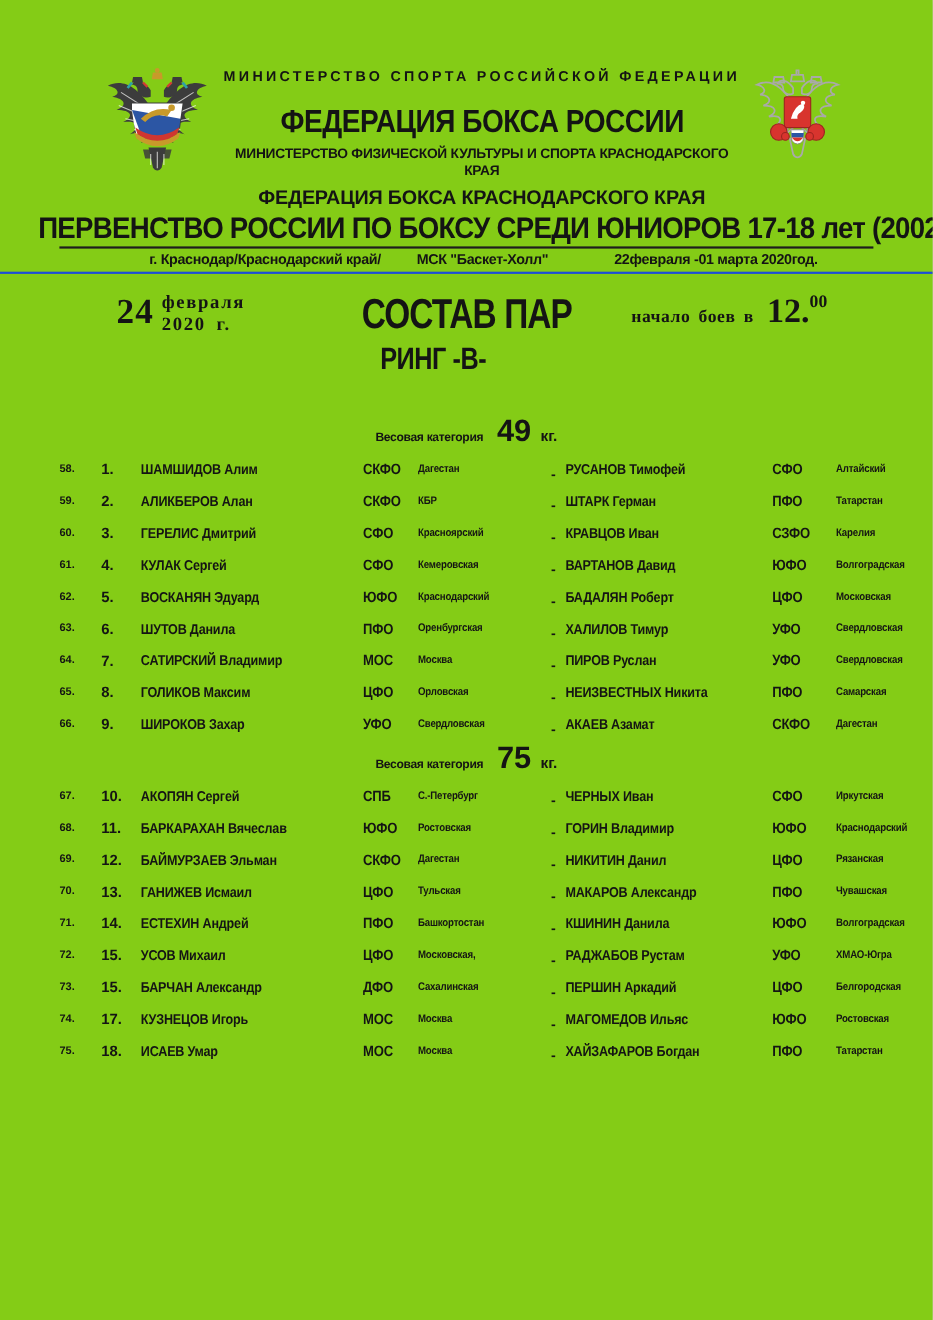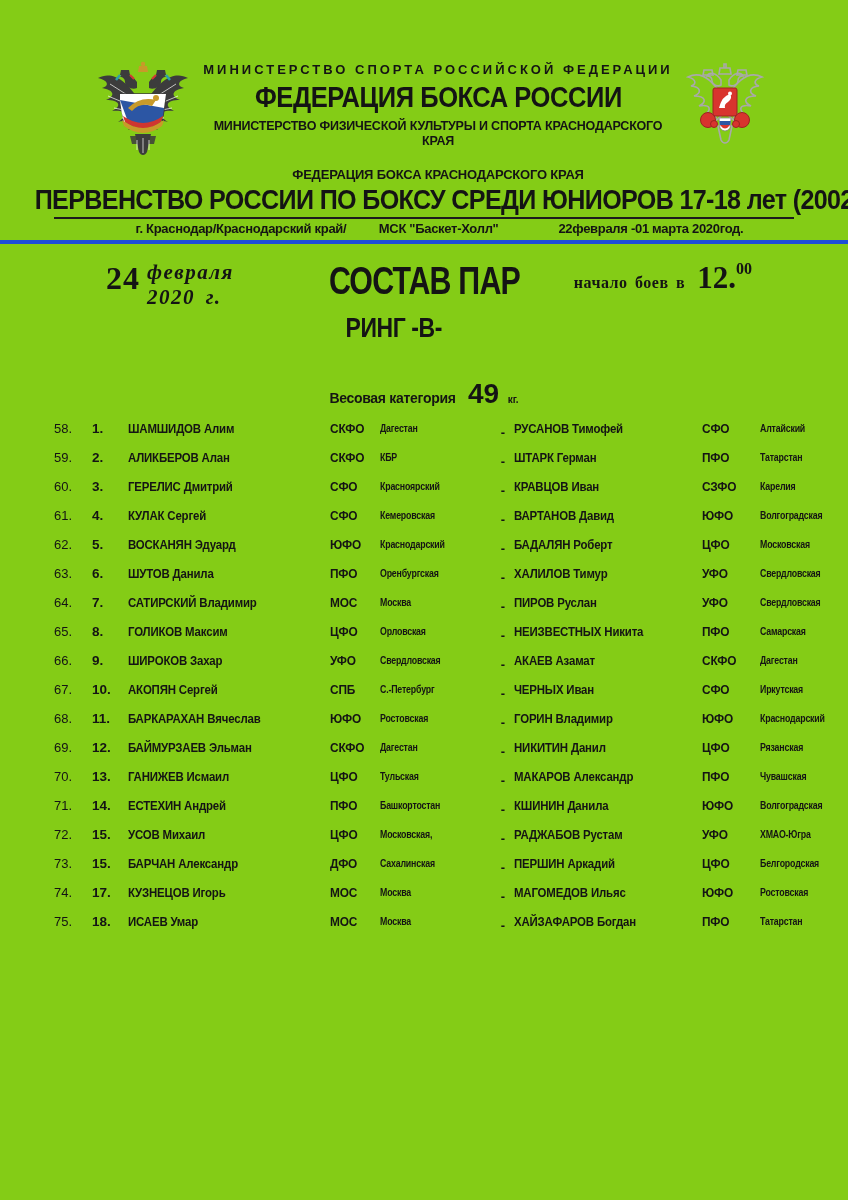--- a/index.html
+++ b/index.html
@@ -7,68 +7,68 @@
     width:848px;height:1200px;margin:0 auto;background:#84cc16;
     color:#141414;position:relative;overflow:hidden;
     font-family:"Liberation Sans",sans-serif;
     box-shadow:0 0 6px rgba(0,0,0,.25);
   }
   
   .header-row{display:flex;align-items:flex-start;padding:56px 78px 0 90px;}
   .emblem{flex:0 0 auto;}
   .header-center{flex:1 1 auto;text-align:center;padding-top:6px;line-height:1.25;}
   .org1{font-size:13px;font-weight:bold;letter-spacing:3px;white-space:nowrap;}
-  .org2{font-size:29px;font-weight:bold;margin-top:1px;}
+  .org2{font-size:29px;font-weight:bold;margin-top:15px;}
   .org2 .cond{display:inline-block;transform:scaleX(.88);transform-origin:center;letter-spacing:-.5px;}
   .org3{font-size:12.5px;font-weight:bold;margin-top:3px;letter-spacing:-.2px;}
-  .org4{font-size:13px;font-weight:bold;margin-top:17px;letter-spacing:-.2px;}
+  .org4{font-size:18px;font-weight:bold;margin-top:4px;letter-spacing:-.2px;}
   .main-title{
     text-align:center;margin-top:2px;font-size:27px;font-weight:bold;white-space:nowrap;
   }
   .main-title .cond{display:inline-block;transform:scaleX(.93);transform-origin:center;letter-spacing:-.7px;}
   .rule{border:0;border-top:2.5px solid #1d1d1d;margin:1px 54px 0 54px;}
   .venue-row{
     display:grid;grid-template-columns:8% 34% 20% 38%;
     padding:2px 58px 4px 58px;font-size:13px;font-weight:bold;
-    border-bottom:4px solid #1d4ed8;margin:0 0 0 0;
+    border-bottom:2px solid #1d4ed8;margin:0 0 0 0;
   }
   .venue-row span{text-align:center;white-space:nowrap;letter-spacing:-.3px;}
   
   .session-row{
     display:flex;align-items:flex-start;padding:16px 96px 0 106px;
     font-family:"Liberation Serif",serif;
   }
   .date-day{font-size:32px;font-weight:bold;letter-spacing:1px;}
-  .date-rest{font-size:21px;font-weight:bold;margin-left:7px;letter-spacing:1.5px;word-spacing:4px;font-style:italic;}
+  .date-rest{font-size:17px;font-weight:bold;margin-left:7px;letter-spacing:1.5px;word-spacing:4px;}
   .pairs-title{
     font-family:"Liberation Sans",sans-serif;font-size:38px;font-weight:bold;
     margin-left:66px;white-space:nowrap;
   }
   .pairs-title .cond{display:inline-block;transform:scaleX(.80);transform-origin:center;letter-spacing:-1px;}
   .start-group{margin-left:30px;white-space:nowrap;}
   .start-label{font-size:16px;font-weight:bold;letter-spacing:.5px;word-spacing:3px;}
   .start-hour{font-size:31px;font-weight:bold;margin-left:8px;}
   .start-min{font-size:16px;font-weight:bold;vertical-align:14px;}
   .ring-title{
     text-align:center;font-size:28px;font-weight:bold;margin-top:2px;
     transform:translateX(-30px);
   }
   .ring-title .cond{display:inline-block;transform:scaleX(.82);transform-origin:center;letter-spacing:-.5px;}
   
   .categories{margin-top:34px;}
   .cat-header{text-align:center;height:36px;line-height:32px;white-space:nowrap;}
-  .cat-prefix{font-size:14px;font-weight:bold;letter-spacing:-.3px;}
+  .cat-prefix{font-size:11px;font-weight:bold;letter-spacing:-.3px;}
   .cat-weight{font-size:28px;font-weight:bold;margin:0 4px 0 8px;}
-  .cat-suffix{font-size:10px;font-weight:bold;}
+  .cat-suffix{font-size:14px;font-weight:bold;}
   .bout-row{
     display:grid;height:29px;align-items:center;
     grid-template-columns:38px 36px 202px 50px 112px 22px 188px 58px 1fr;
     padding-left:54px;
   }
-  .bout-no{font-size:13px;font-weight:normal;}
+  .bout-no{font-size:10px;font-weight:bold;}
   .pair-no{font-size:13.5px;font-weight:bold;}
   .boxer-name{font-size:13px;font-weight:bold;white-space:nowrap;}
   .boxer-name .cond,.fed .cond,.region .cond{
     display:inline-block;transform:scaleX(.88);transform-origin:left center;letter-spacing:-.2px;
   }
   .fed{font-size:13.5px;font-weight:bold;white-space:nowrap;}
   .region{font-size:10px;font-weight:bold;white-space:nowrap;}
   .sep{font-size:13px;font-weight:bold;position:relative;top:4px;text-align:center;}
 </style>
 </head>
@@ -296,20 +296,25 @@
     <span class="region"><span class="cond">Свердловская</span></span>
     <span class="sep">-</span>
     <span class="boxer-name"><span class="cond">АКАЕВ Азамат</span></span>
     <span class="fed"><span class="cond">СКФО</span></span>
     <span class="region"><span class="cond">Дагестан</span></span>
   </div>
 </div>
   </section>
 
   <section>
+    <div class="cat-header">
+      <span class="cat-prefix">Весовая категория</span>
+      <span class="cat-weight">75</span>
+      <span class="cat-suffix">кг.</span>
+    </div>
     <div>
   <div class="bout-row">
     <span class="bout-no">67.</span>
     <span class="pair-no">10.</span>
     <span class="boxer-name"><span class="cond">АКОПЯН Сергей</span></span>
     <span class="fed"><span class="cond">СПБ</span></span>
     <span class="region"><span class="cond">С.-Петербург</span></span>
     <span class="sep">-</span>
     <span class="boxer-name"><span class="cond">ЧЕРНЫХ Иван</span></span>
     <span class="fed"><span class="cond">СФО</span></span>

